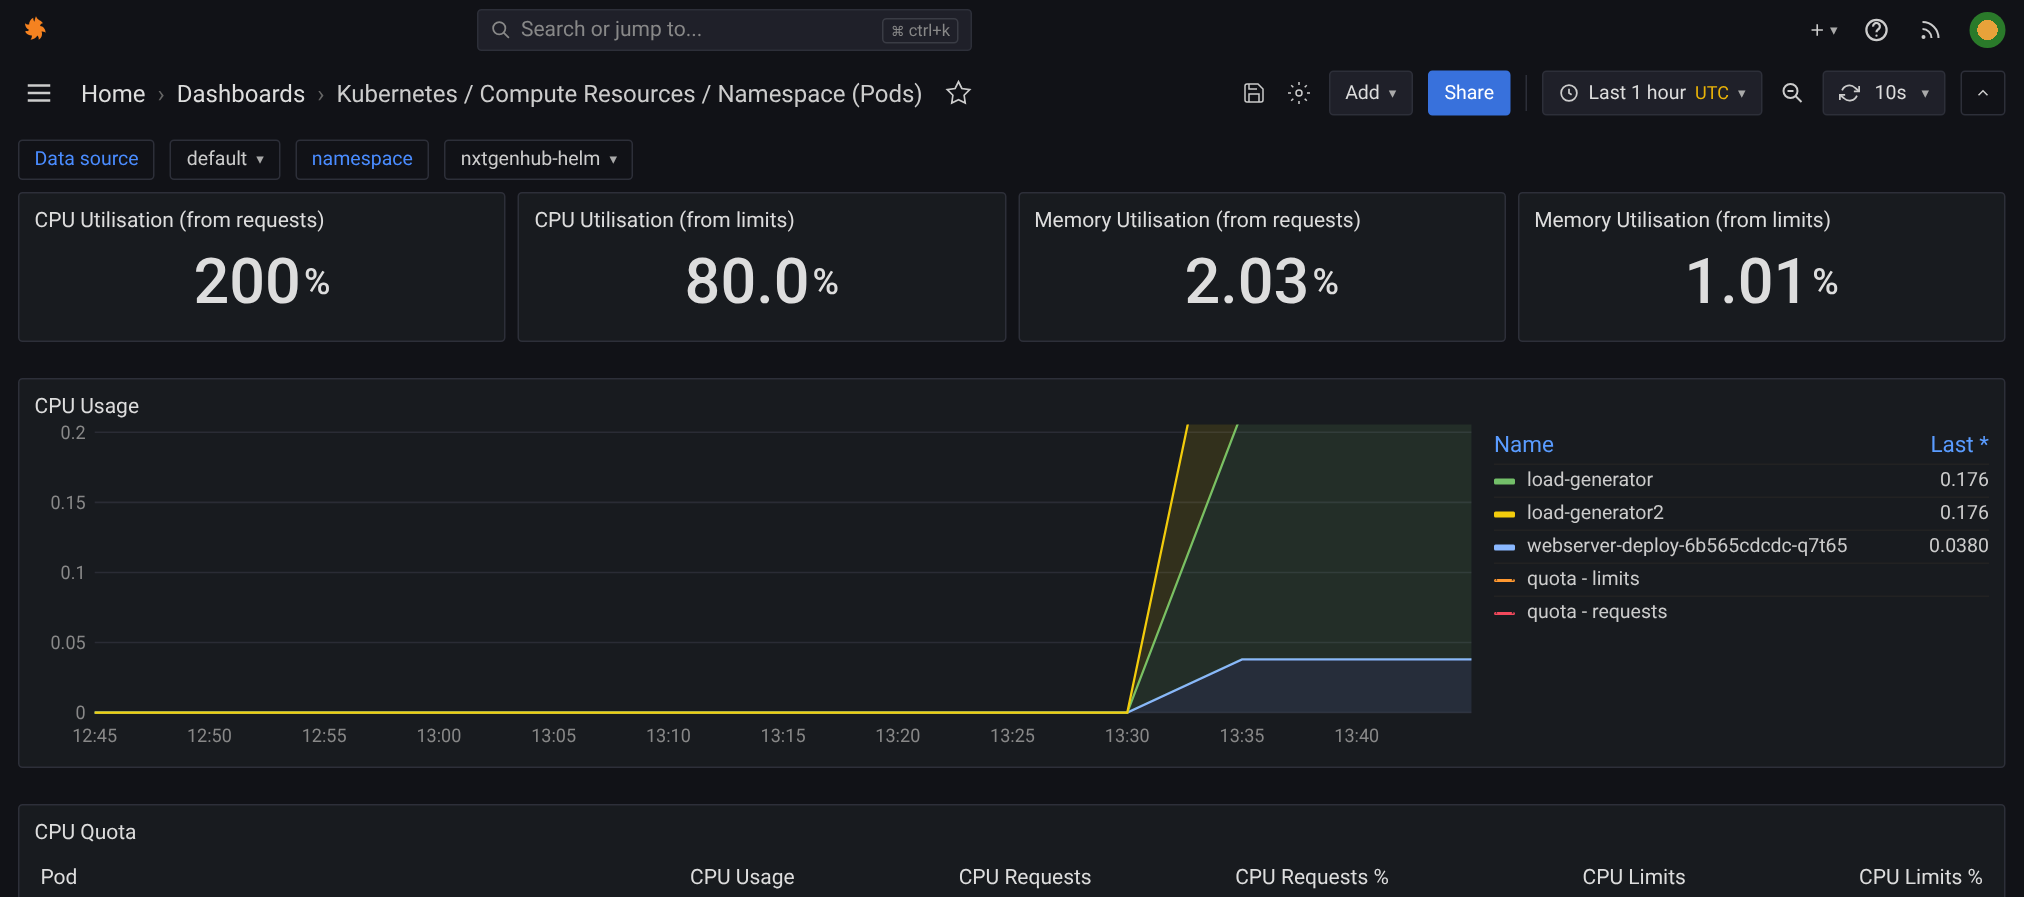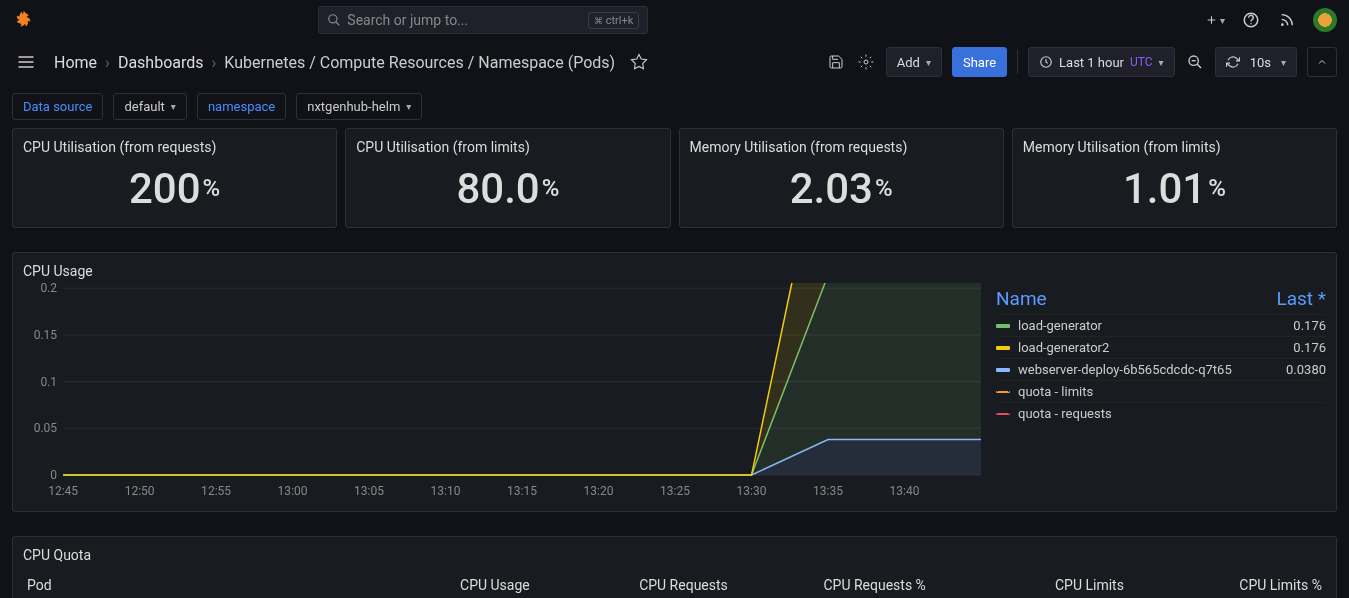--- a/index.html
+++ b/index.html
@@ -105,21 +105,21 @@
   font-size: 13px;
 }
 .btn.primary {
   background: #3871dc;
   border-color: #3871dc;
   color: #fff;
 }
 .btn-divider {
   width: 1px; height: 24px; background: #2d2f39;
 }
-.utc { color: #8b5cf6; font-size: 12px; }
+.utc { color: #eab308; font-size: 12px; }
 .vars-row {
   height: 44px;
   display: flex;
   align-items: center;
   padding: 0 12px;
   gap: 10px;
 }
 .var-label {
   border: 1px solid #2d2f39;
   border-radius: 3px;
@@ -195,21 +195,21 @@
   width: 100%;
   height: 100%;
 }
 .chart-legend {
   width: 330px;
   font-size: 13px;
 }
 .legend-header {
   display: flex;
   color: #5a9cff;
-  font-size: 19px;
+  font-size: 15px;
   padding: 4px 0;
 }
 .legend-header .lh-name { flex: 1; }
 .legend-header .lh-last { width: 60px; text-align: right; }
 .legend-row {
   display: flex;
   align-items: center;
   padding: 3px 0;
   gap: 8px;
   border-top: 1px solid #222;

